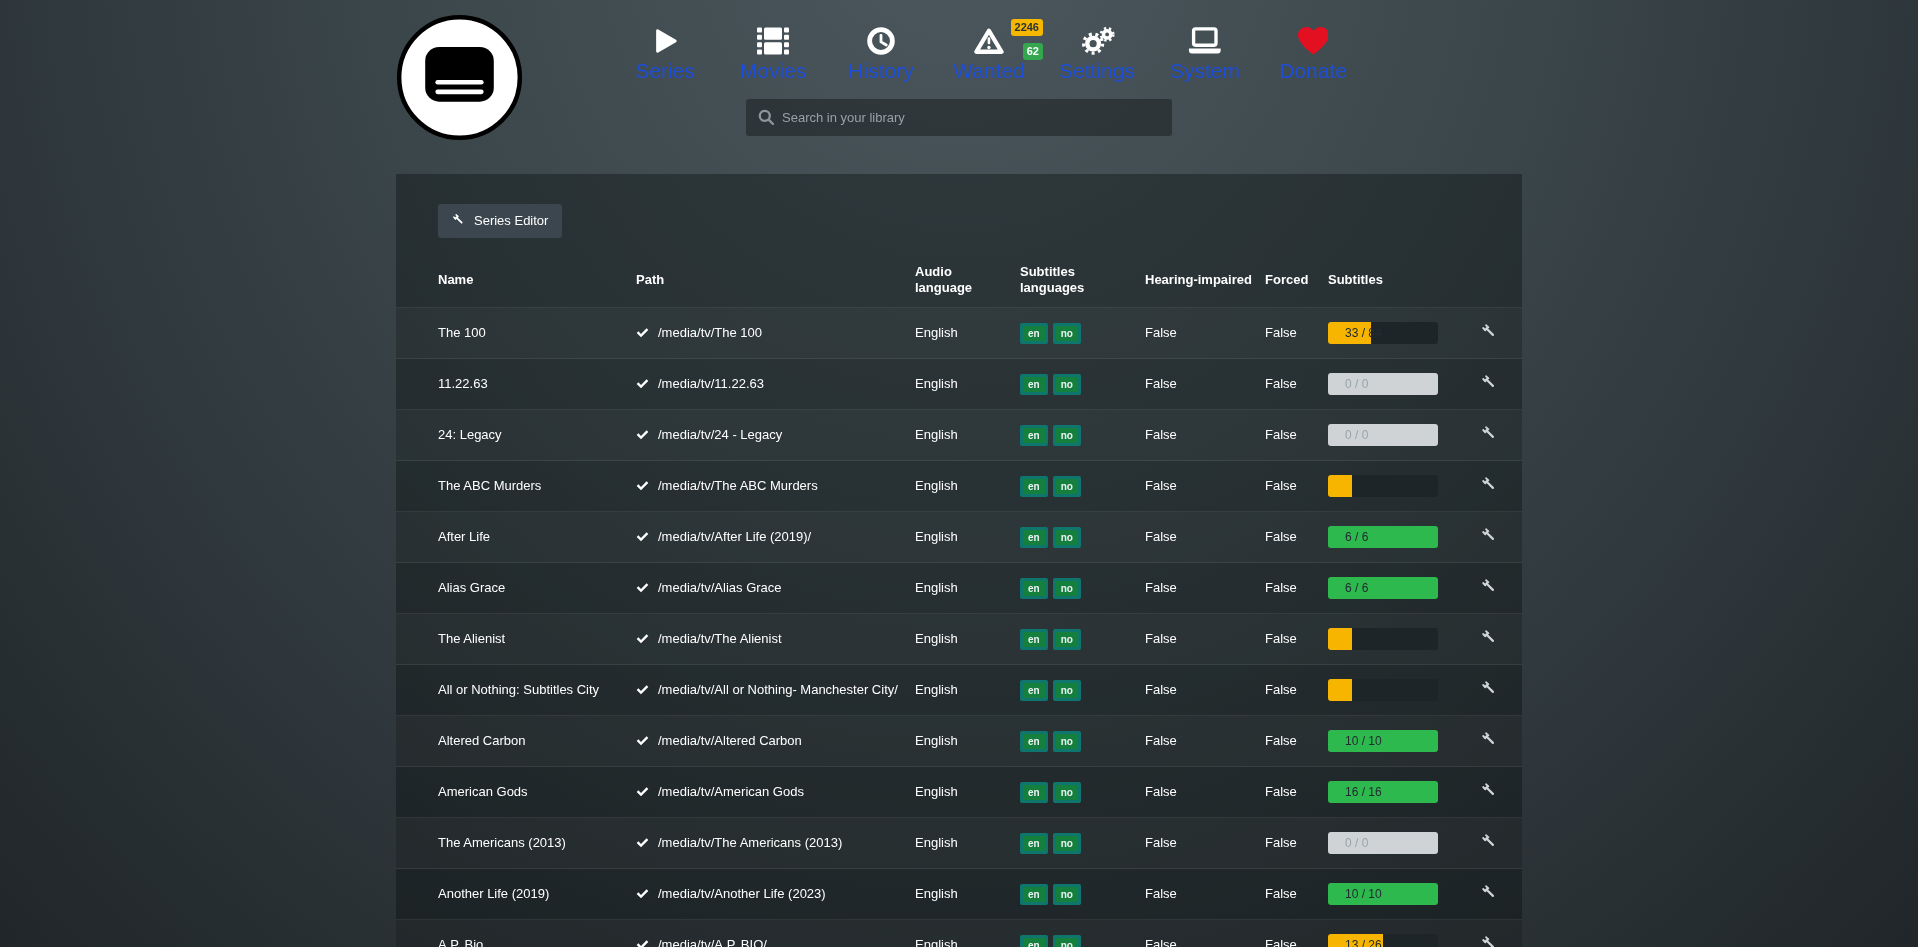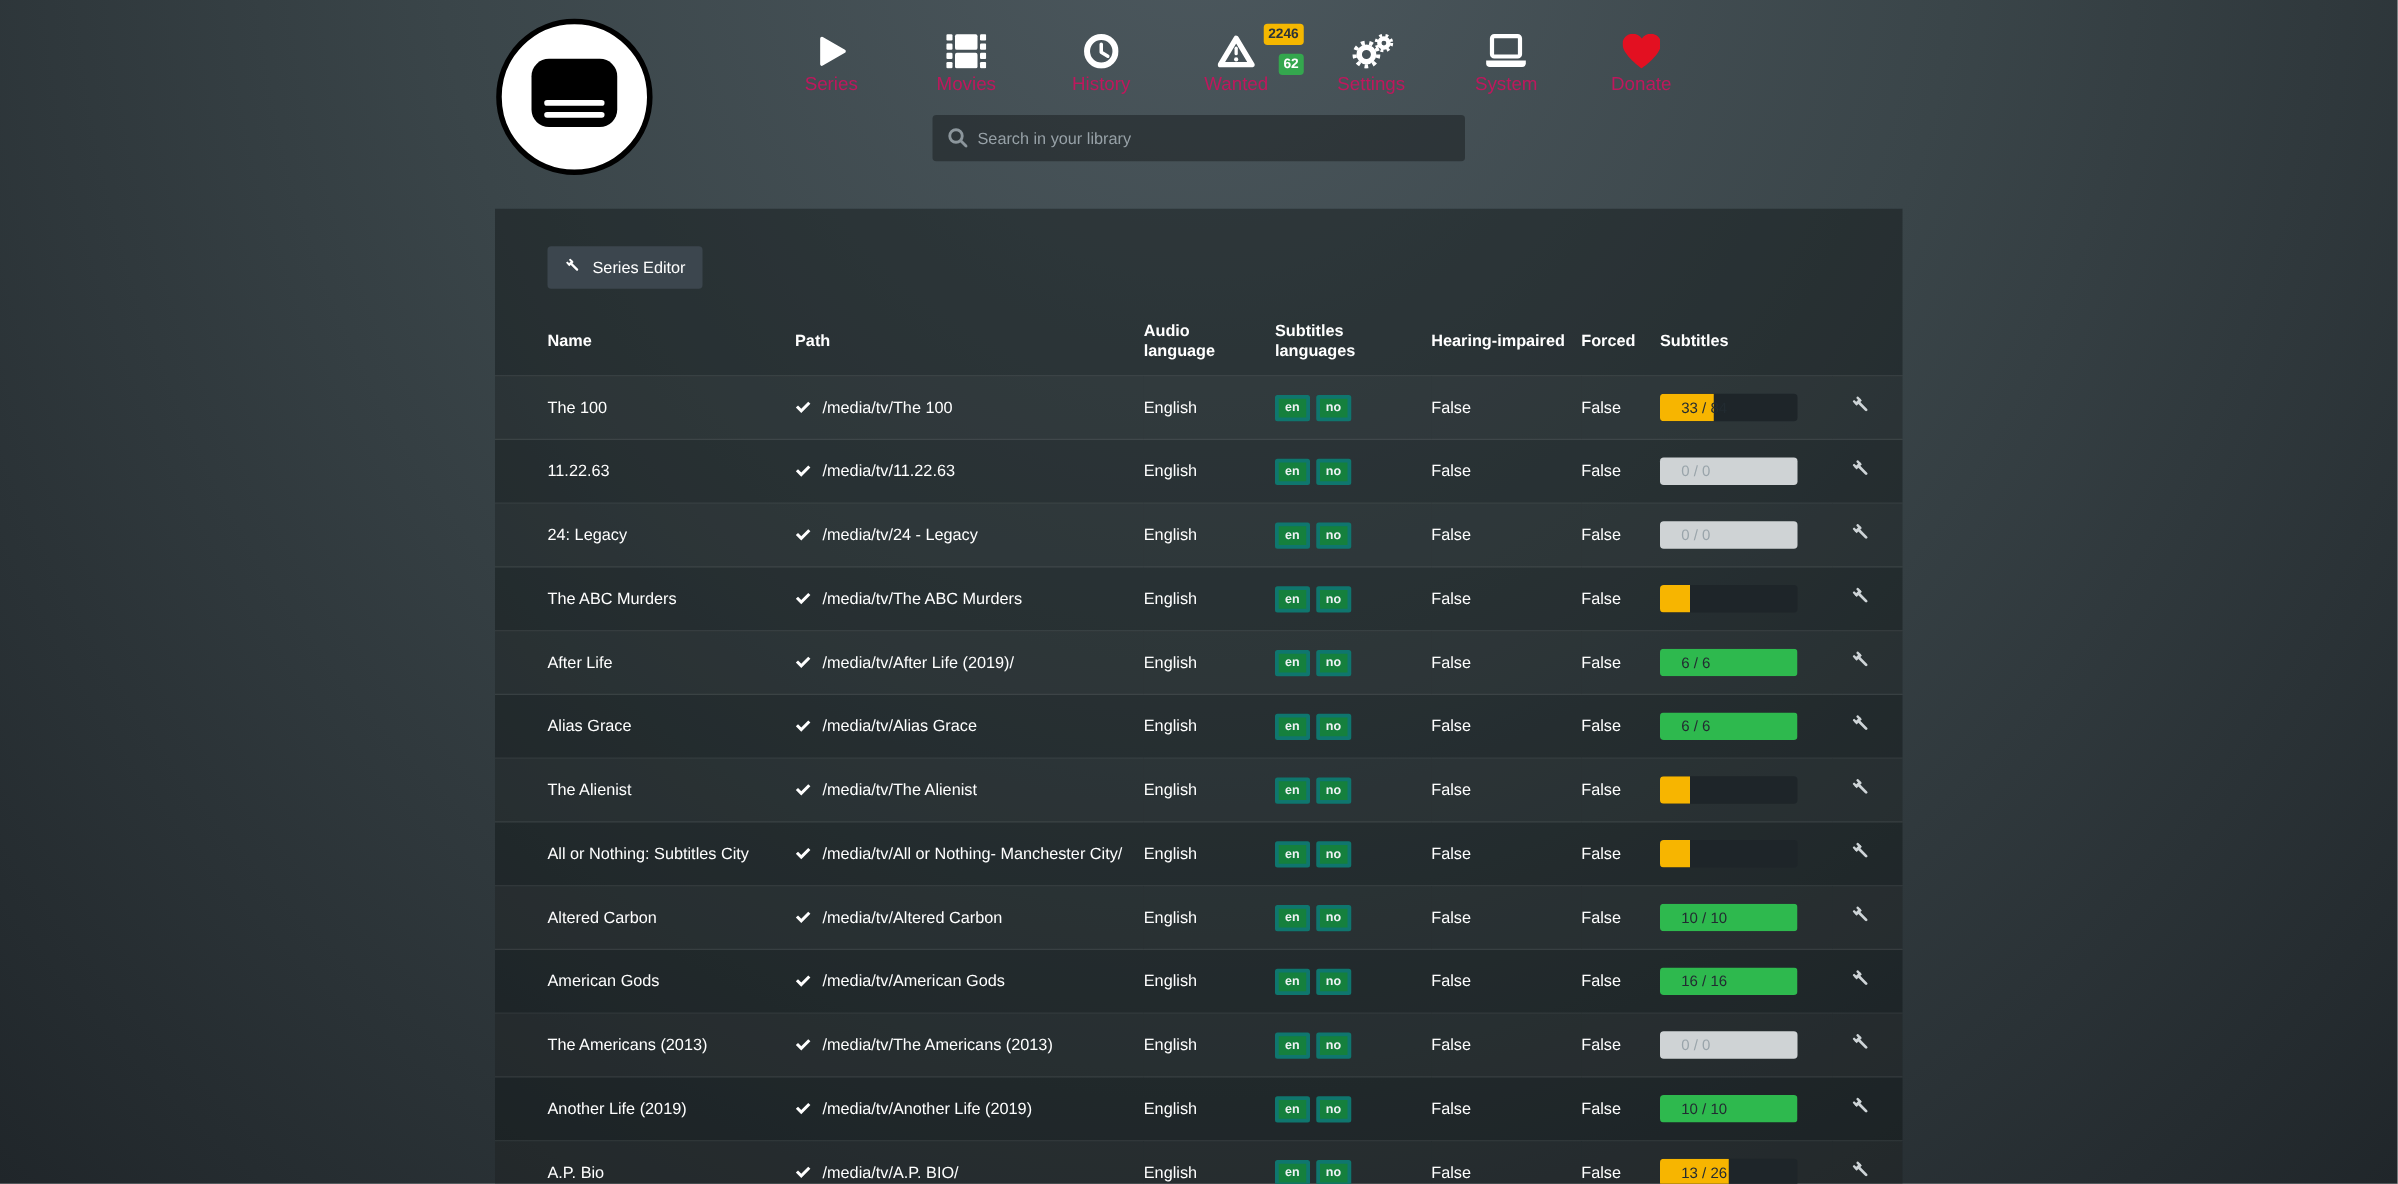--- a/index.html
+++ b/index.html
@@ -25,21 +25,21 @@
   .header { position: relative; }
   .logo { position: absolute; left: 0; top: 14px; width: 127px; height: 127px; cursor: pointer; z-index: 3; }
   .logo svg { width: 100%; height: 100%; }
 
   .main-nav { display: flex; justify-content: center; gap: 20px; padding-top: 26px; margin-left: 60px; }
   .nav-item { width: 88px; position: relative; display: flex; flex-direction: column; align-items: center;
               cursor: pointer; text-decoration: none; }
   .nav-icon { height: 30px; display: flex; align-items: center; justify-content: center; color: #fff; }
   .nav-icon svg { height: 28px; }
   .nav-icon.heart { color: var(--donate-red); }
-  .nav-label { margin-top: 3px; font-size: 15px; color: #be185d; white-space: nowrap; }
+  .nav-label { margin-top: 3px; font-size: 21px; color: #1d4ed8; white-space: nowrap; }
 
   .nav-badge { position: absolute; font-size: 11px; font-weight: 700; padding: 1px 4px;
                border-radius: 3px; line-height: 1.35; z-index: 2; }
   .nav-badge.top { top: -7px; right: -10px; background: var(--badge-yellow); color: #2b3338; }
   .nav-badge.bottom { top: 17px; right: -10px; background: var(--badge-green); color: #fff; }
 
   .searchbar { width: 426px; margin: 16px auto 0; position: relative; }
   .searchbar input {
     width: 100%; height: 37px; background: rgba(0,0,0,0.33); border: none; border-radius: 3px;
     color: #dfe5e8; padding: 0 14px 0 36px; font-size: 13px; outline: none;
@@ -613,21 +613,21 @@
           </span>
         </td>
       </tr>
         <tr>
         <td class="col-name">Another Life (2019)</td>
         <td>
           <span class="check-icon">
             <svg viewBox="0 0 16 14" fill="currentColor">
                 <path d="M6.1 13.2 L0.6 7.7 L2.8 5.5 L6.1 8.8 L13.2 1.7 L15.4 3.9 Z"></path>
               </svg>
-          </span><span>/media/tv/Another Life (2019)</span>
+          </span><span>/media/tv/Another Life (2023)</span>
         </td>
         <td>English</td>
         <td>
           <span class="lang-badge">en</span><span class="lang-badge">no</span>
         </td>
         <td>False</td>
         <td>False</td>
         <td>
           <div class="progress variant-green">
             <div class="progress-fill" style="width: 100%;"></div>

